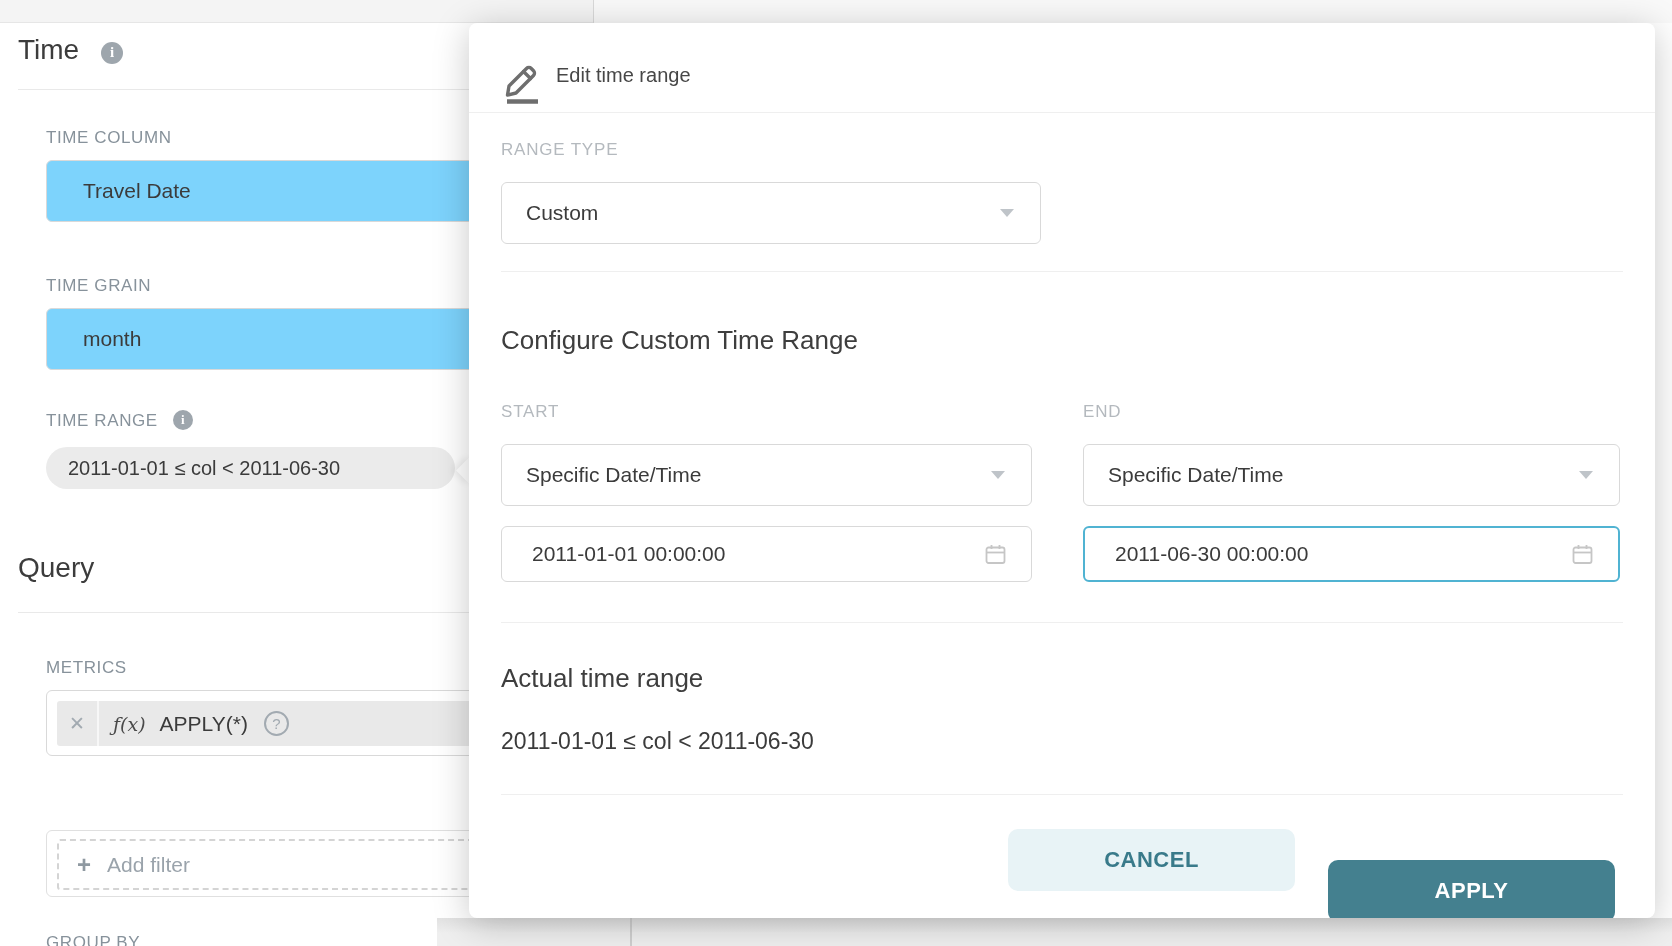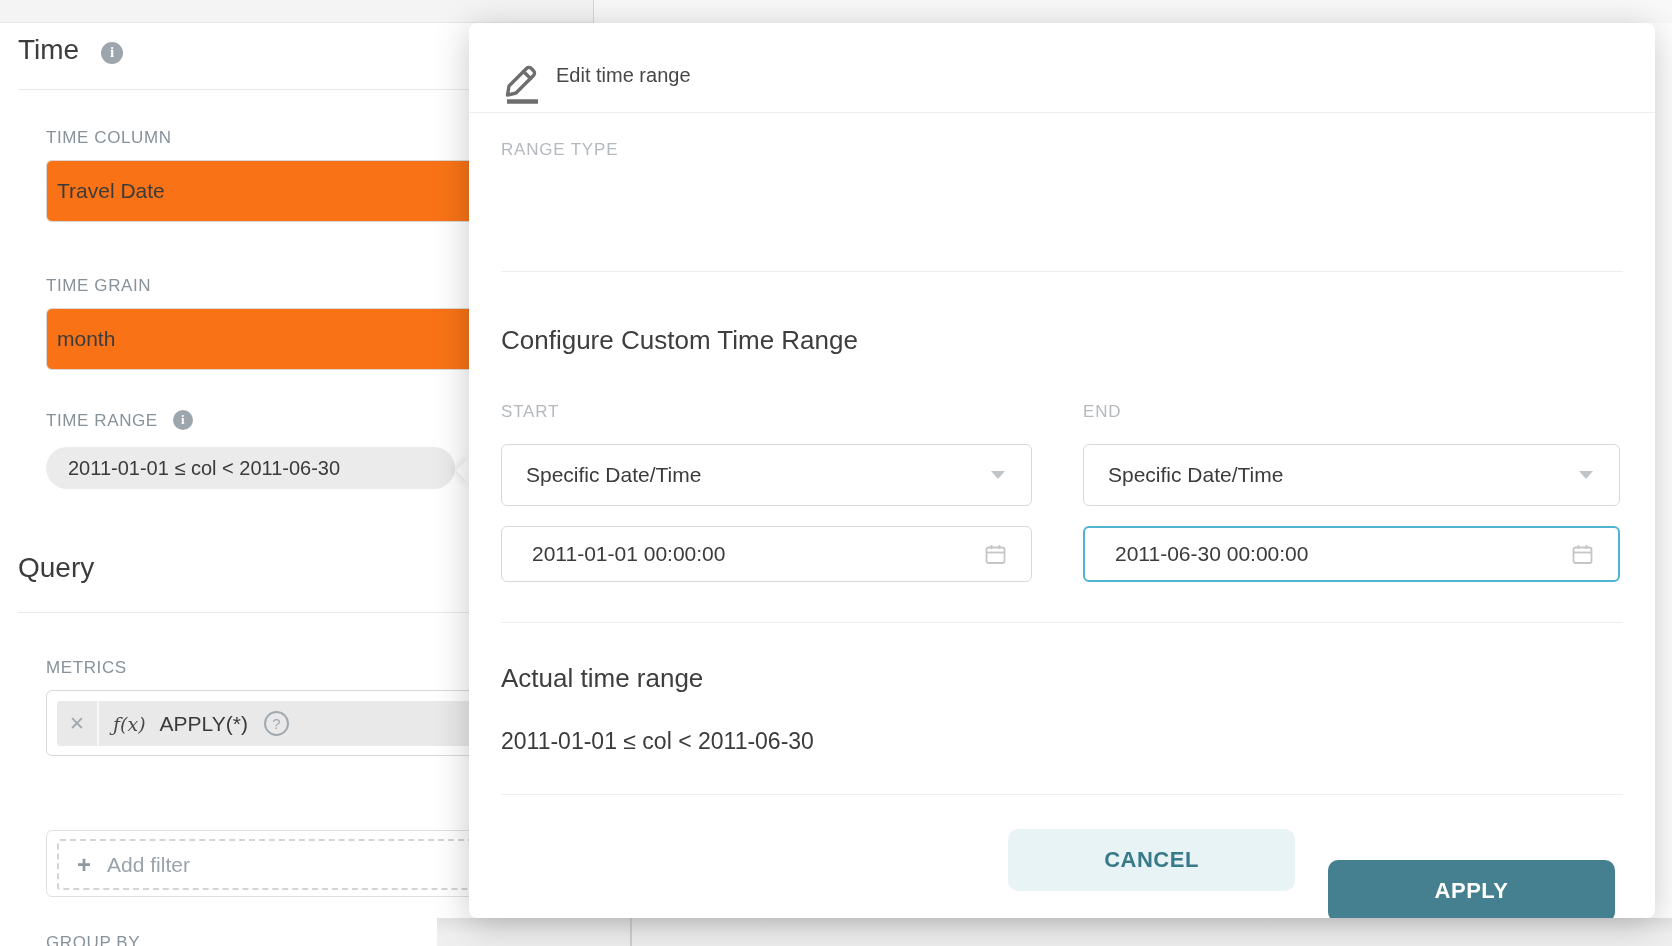--- a/index.html
+++ b/index.html
@@ -15,22 +15,22 @@
   .top-strip-right{left:594px;top:0;width:1078px;height:23px;background:#f9f9f9;}
   .vline-top{left:593px;top:0;width:1px;height:23px;background:#d9d9d9;}
   .bottom-strip{left:437px;top:918px;width:1235px;height:28px;background:linear-gradient(#e2e2e2,#efefef 55%);}
   .vline-bottom{left:630px;top:918px;width:2px;height:28px;background:#cfcfcf;}
 
   
   .h1{font-size:28px;color:#3c3c3c;}
   .panel-divider{height:1px;background:#e9e9e9;}
   .field-label{font-size:17px;letter-spacing:.6px;color:#87929b;}
   .control{
-    background:#f97316;border:1px solid #d9d9d9;border-radius:6px;
-    display:flex;align-items:center;padding:0 10px;font-size:21px;color:#3b3b3b;
+    background:#7dd3fc;border:1px solid #d9d9d9;border-radius:6px;
+    display:flex;align-items:center;padding:0 36px;font-size:21px;color:#3b3b3b;
   }
   .info-icon{
     display:inline-flex;align-items:center;justify-content:center;
     width:22px;height:22px;border-radius:50%;background:#9ea6ad;color:#fff;
     font-family:"Liberation Serif","DejaVu Serif",serif;font-weight:bold;font-size:15px;vertical-align:2px;
   }
   .info-icon-sm{width:20px;height:20px;font-size:13px;}
   .pill{
     background:#ebebeb;border-radius:21px;display:flex;align-items:center;
     padding:0 22px;font-size:20px;color:#3b3b3b;white-space:nowrap;
@@ -154,20 +154,24 @@
             <path d="M7 28 L24.5 10.5 a3.4 3.4 0 0 1 4.8 0 l2.2 2.2 a3.4 3.4 0 0 1 0 4.8 L14 35 L5.5 37 Z"></path>
             <path d="M21.5 13.5 l7 7"></path>
           </g>
           <line x1="5" y1="43.5" x2="36" y2="43.5" stroke="#6e6e6e" stroke-width="4.4"></line>
         </svg>
       </div>
       <div class="m-abs modal-title" style="left:87px;top:41px;">Edit time range</div>
       <div class="m-abs modal-divider" style="left:0;top:89px;width:1186px;"></div>
 
       <div class="m-abs m-label" style="left:32px;top:117px;">RANGE TYPE</div>
+      <div class="m-abs select" style="left:32px;top:159px;width:540px;height:62px;">
+        <span>Custom</span>
+        <span class="caret"></span>
+      </div>
       <div class="m-abs modal-divider" style="left:32px;top:248px;width:1122px;"></div>
 
       <div class="m-abs h2" style="left:32px;top:302px;">Configure Custom Time Range</div>
 
       <div class="m-abs m-label" style="left:32px;top:379px;">START</div>
       <div class="m-abs select" style="left:32px;top:421px;width:531px;height:62px;">
         <span>Specific Date/Time</span>
         <span class="caret"></span>
       </div>
       <div class="m-abs date-input" style="left:32px;top:503px;width:531px;height:56px;">

